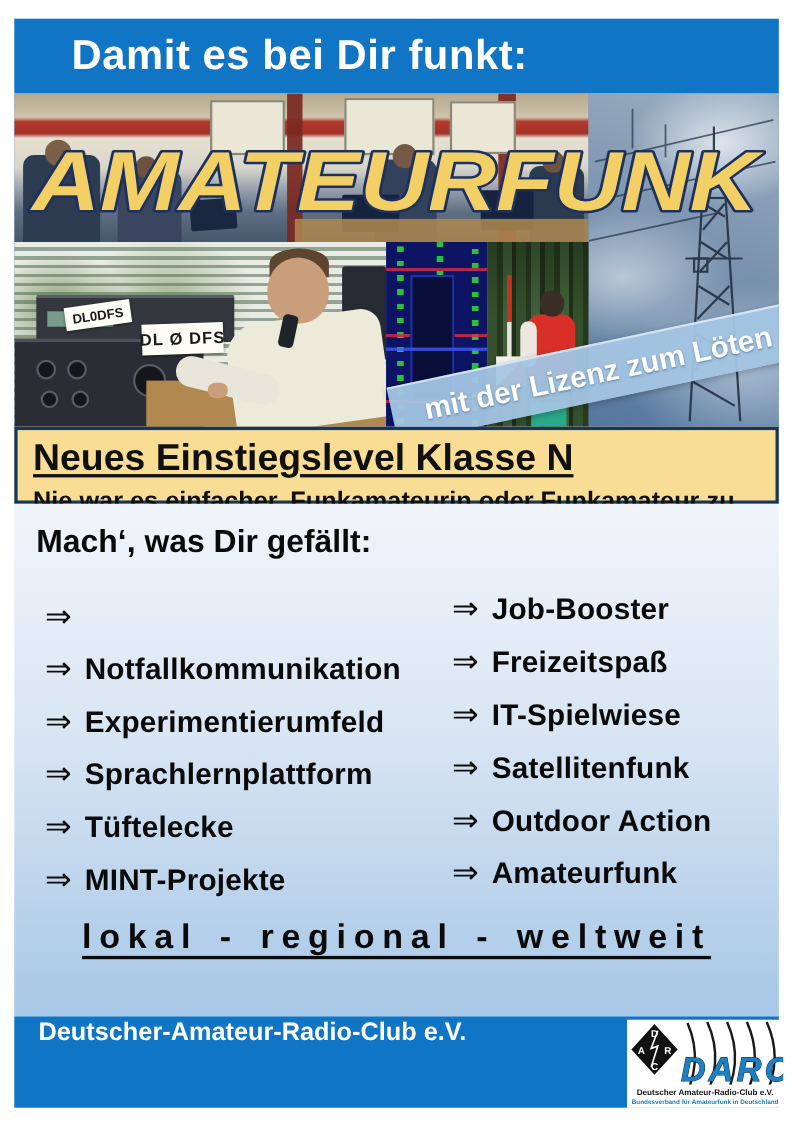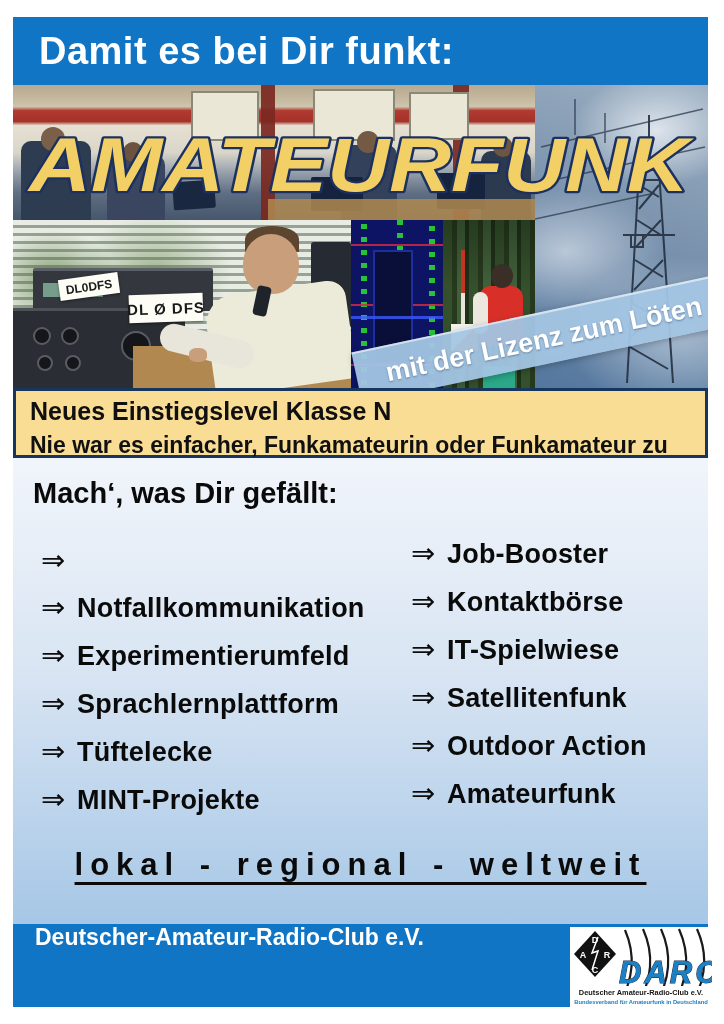--- a/index.html
+++ b/index.html
@@ -3,21 +3,21 @@
 <meta charset="utf-8">
 <style>
   html,body{margin:0;padding:0;background:#fff;}
   .page{position:relative;width:724px;height:1024px;background:#ffffff;overflow:hidden;
         font-family:"Liberation Sans",sans-serif;}
 
   
   .band{position:absolute;left:13px;width:695px;background:#1175c5;}
   .header{top:17px;height:68px;}
   .header-title{color:#fff;font-size:38px;font-weight:bold;line-height:68px;padding-left:26px;
-                letter-spacing:.5px;}
+                letter-spacing:.5px;margin-left:26px;}
 
   
   .collage{position:absolute;left:13px;top:85px;width:695px;height:303px;overflow:hidden;background:#7b93ae;}
   .ph{position:absolute;overflow:hidden;}
   .shape{position:absolute;}
 
   
   .room{left:0;top:0;width:522px;height:135px;
     background-image:
       linear-gradient(rgba(122,40,32,.92),rgba(122,40,32,.92)),
@@ -112,37 +112,37 @@
   .ribbon{position:absolute;left:330px;top:188px;width:382px;height:50px;z-index:5;
     background:rgba(163,197,227,.95);transform:rotate(-12deg);transform-origin:100% 0;
     display:flex;align-items:center;justify-content:center;
     border-top:2px solid rgba(255,255,255,.55);box-shadow:0 2px 6px rgba(0,0,0,.25);}
   .ribbon span{color:#fff;font-size:27px;font-weight:bold;white-space:nowrap;
     text-shadow:0 1px 2px rgba(40,70,110,.5);}
 
   
   .ybox{position:absolute;left:13px;top:388px;width:695px;height:70px;box-sizing:border-box;
     background:#f9dd95;border:3px solid #17365d;padding:6px 14px;}
-  .ybox-title{font-size:25px;font-weight:bold;color:#101010;
+  .ybox-title{font-size:34px;font-weight:bold;color:#101010;text-decoration:underline;
     text-decoration-thickness:2.5px;text-underline-offset:4px;}
   .ybox-sub{font-size:23px;font-weight:bold;color:#101010;margin-top:6px;}
 
   
   .main{position:absolute;left:13px;top:458px;width:695px;height:466px;box-sizing:border-box;
     background:linear-gradient(180deg,#f1f5fb 0%,#d9e5f3 45%,#a6c7e6 100%);padding:16px 20px 0 20px;}
   .h1{font-size:31px;font-weight:bold;color:#0a0a0a;line-height:34px;}
   .h2{font-size:29px;font-weight:bold;color:#0a0a0a;line-height:34px;margin-top:2px;}
   .cols{display:flex;margin-top:34px;padding:0 8px;}
   .col-left{width:370px;}
   .col-right{flex:1;margin-top:-7px;}
   .item{display:flex;align-items:baseline;margin-bottom:14px;line-height:33px;}
   .arr{font-family:"DejaVu Sans",sans-serif;font-size:29px;width:36px;color:#0c0c0c;flex:0 0 36px;}
   .lbl{font-size:27px;font-weight:bold;color:#0a0a0a;letter-spacing:.2px;white-space:nowrap;}
   .tagline{text-align:center;font-size:31px;font-weight:bold;color:#0a0a0a;letter-spacing:7px;
-    word-spacing:4px;margin-top:16px;text-decoration:underline;text-decoration-thickness:3px;
+    word-spacing:4px;margin-top:3px;text-decoration:underline;text-decoration-thickness:3px;
     text-underline-offset:7px;}
 
   
   .footer{top:924px;height:83px;}
   .f1{color:#fff;font-size:23px;font-weight:bold;padding:0 0 0 22px;}
   .f2{color:#fff;font-size:23px;font-weight:bold;padding:9px 0 0 22px;}
   .logo{position:absolute;left:570px;top:927px;width:142px;height:80px;background:#fff;z-index:3;}
 </style>
 </head>
 <body>
@@ -274,21 +274,21 @@
             <span class="lbl">MINT-Projekte</span>
           </div>
       </div>
       <div class="col-right">
         <div class="item">
             <span class="arr">⇒</span>
             <span class="lbl">Job-Booster</span>
           </div>
         <div class="item">
             <span class="arr">⇒</span>
-            <span class="lbl">Kontaktbörse</span>
+            <span class="lbl">Freizeitspaß</span>
           </div>
         <div class="item">
             <span class="arr">⇒</span>
             <span class="lbl">IT-Spielwiese</span>
           </div>
         <div class="item">
             <span class="arr">⇒</span>
             <span class="lbl">Satellitenfunk</span>
           </div>
         <div class="item">

